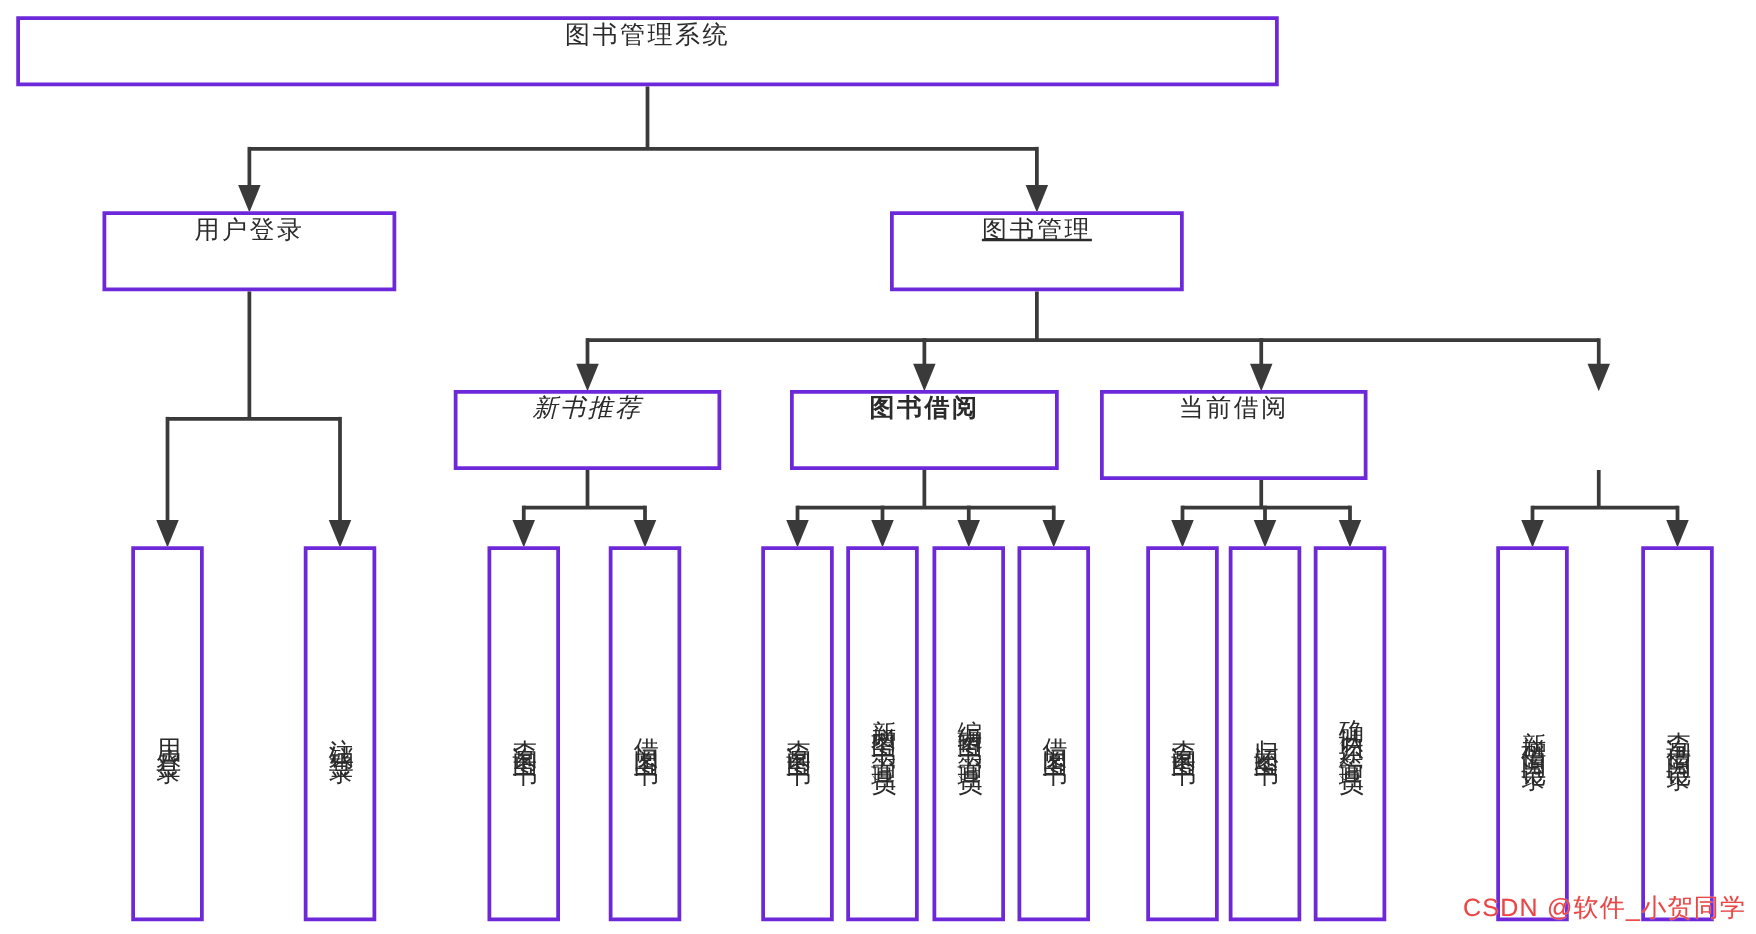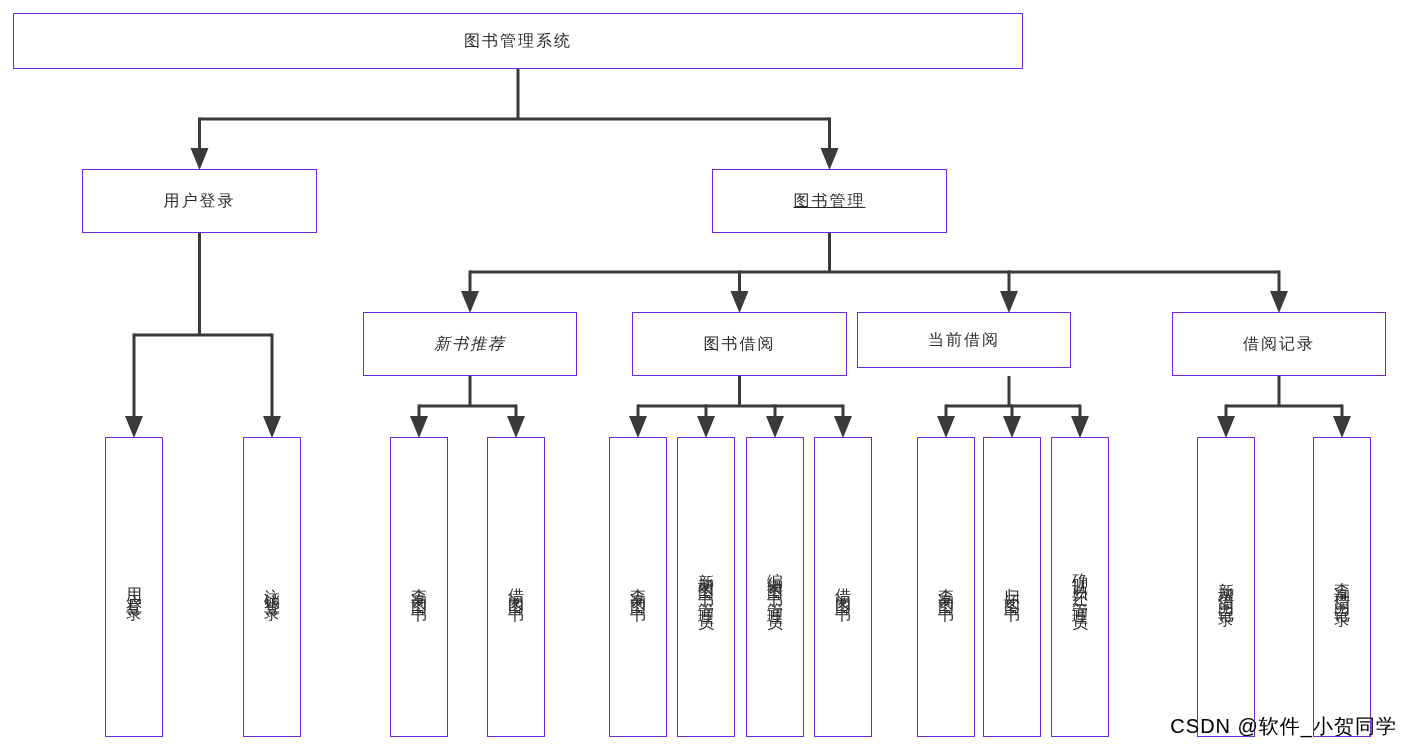--- a/index.html
+++ b/index.html
@@ -13,42 +13,41 @@
   }
   #connector-layer {
     position: absolute;
     left: 0; top: 0;
     width: 1405px; height: 747px;
     z-index: 1;
   }
   .node {
     position: absolute;
     box-sizing: border-box;
-    border: 1px solid #6d28d9;
+    border: 3px solid #6d28d9;
     background: #ffffff;
     display: flex;
-    align-items: center;
     justify-content: center;
     color: #2b2b2b;
-    font-size: 16px;
+    font-size: 20px;
     z-index: 2;
     text-align: center;
     line-height: 1.25;
   }
   .node .lbl { letter-spacing: 2px; white-space: nowrap; }
   .node.vertical .lbl {
     writing-mode: vertical-lr;
     letter-spacing: 6px;
     white-space: nowrap;
   }
   #watermark {
     position: absolute;
     right: 8px;
     bottom: 7px;
-    color: #000000;
+    color: #ef4444;
     font-size: 20px;
     letter-spacing: 1px;
     z-index: 3;
     text-shadow: 0 0 1px #d8d8d8;
   }
 </style>
 </head>
 <body>
 
 <div id="canvas">
@@ -113,28 +112,25 @@
     </div>
     <div class="node" style="left: 82px; top: 169px; width: 235px; height: 64px;">
       <span class="lbl">用户登录</span>
     </div>
     <div class="node" style="left: 712px; top: 169px; width: 235px; height: 64px; text-decoration: underline;">
       <span class="lbl">图书管理</span>
     </div>
     <div class="node" style="left: 363px; top: 312px; width: 214px; height: 64px; font-style: italic;">
       <span class="lbl">新书推荐</span>
     </div>
-    <div class="node" style="left: 632px; top: 312px; width: 215px; height: 64px;">
+    <div class="node" style="left: 632px; top: 312px; width: 215px; height: 64px; font-weight: bold;">
       <span class="lbl">图书借阅</span>
     </div>
-    <div class="node" style="left: 857px; top: 312px; width: 214px; height: 56px;">
+    <div class="node" style="left: 880px; top: 312px; width: 214px; height: 72px;">
       <span class="lbl">当前借阅</span>
-    </div>
-    <div class="node" style="left: 1172px; top: 312px; width: 214px; height: 64px;">
-      <span class="lbl">借阅记录</span>
     </div>
     <div class="node vertical" style="left: 105px; top: 437px; width: 58px; height: 300px;">
       <span class="lbl">用户登录</span>
     </div>
     <div class="node vertical" style="left: 243px; top: 437px; width: 58px; height: 300px;">
       <span class="lbl">注销登录</span>
     </div>
     <div class="node vertical" style="left: 390px; top: 437px; width: 58px; height: 300px;">
       <span class="lbl">查询图书</span>
     </div>

